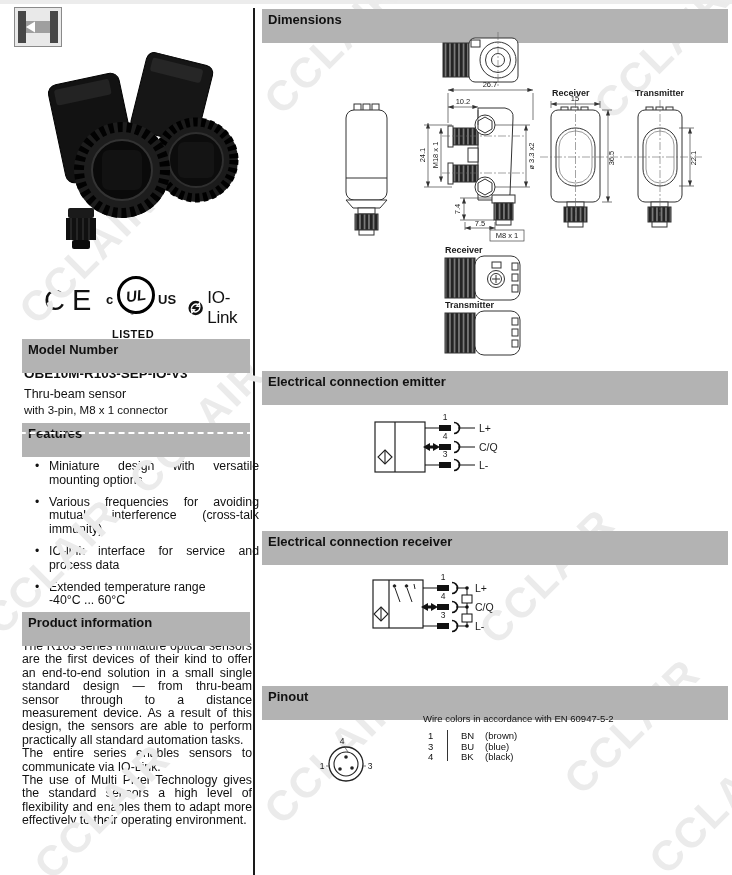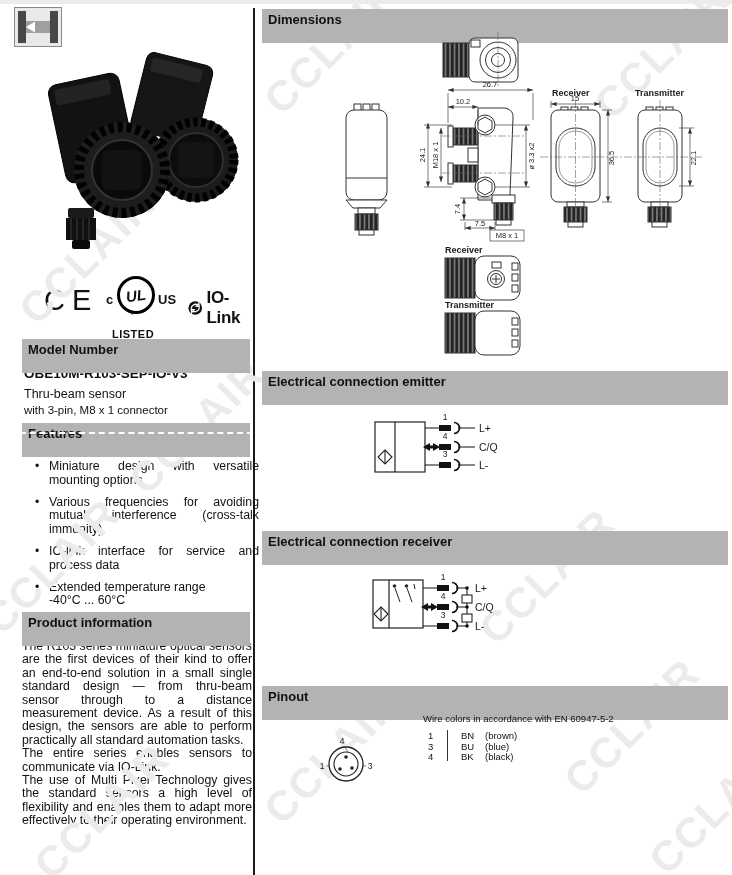--- a/index.html
+++ b/index.html
@@ -30,21 +30,21 @@
   .ce{position:absolute;left:4px;top:8px;font-size:29px;letter-spacing:7px;font-weight:500;}
   .ul-wrap{position:absolute;left:66px;top:0;width:76px;height:48px;}
   .ul-c{position:absolute;left:0;top:16px;font-size:13px;font-weight:bold;}
   .ul-circle{position:absolute;left:11px;top:0;width:32px;height:32px;border:3px solid #000;
              border-radius:50%;display:flex;align-items:center;justify-content:center;}
   .ul-mark{font-size:15px;font-weight:bold;font-style:italic;transform:rotate(-8deg);}
   .ul-reg{position:absolute;left:24px;top:34px;font-size:6px;}
   .ul-us{position:absolute;left:52px;top:16px;font-size:13px;font-weight:bold;}
   .ul-listed{position:absolute;left:6px;top:39px;font-size:11px;font-weight:bold;letter-spacing:.5px;margin-top:13px;}
   .iolink-wrap{position:absolute;left:148px;top:12px;display:flex;align-items:center;gap:4px;}
-  .iolink-text{font-size:17px;font-weight:bold;letter-spacing:-0.3px;}
+  .iolink-text{font-size:17px;font-weight:normal;letter-spacing:-0.3px;}
   .pin-note{position:absolute;left:423px;top:713px;font-size:9.5px;z-index:2;}
   .wire-table{position:absolute;left:428px;top:730px;font-size:9.5px;z-index:2;}
   .wire-row{position:relative;height:10.5px;}
   .wire-pin{position:absolute;left:0;}
   .wire-code{position:absolute;left:33px;}
   .wire-color{position:absolute;left:57px;}
   .wire-sep{position:absolute;left:447px;top:730px;width:1px;height:31px;background:#333;z-index:2;}
   svg{position:absolute;z-index:2;}
   svg text{font-family:"Liberation Sans","DejaVu Sans",sans-serif;fill:#1a1a1a;}
   .dimtxt{font-size:7.5px;}

